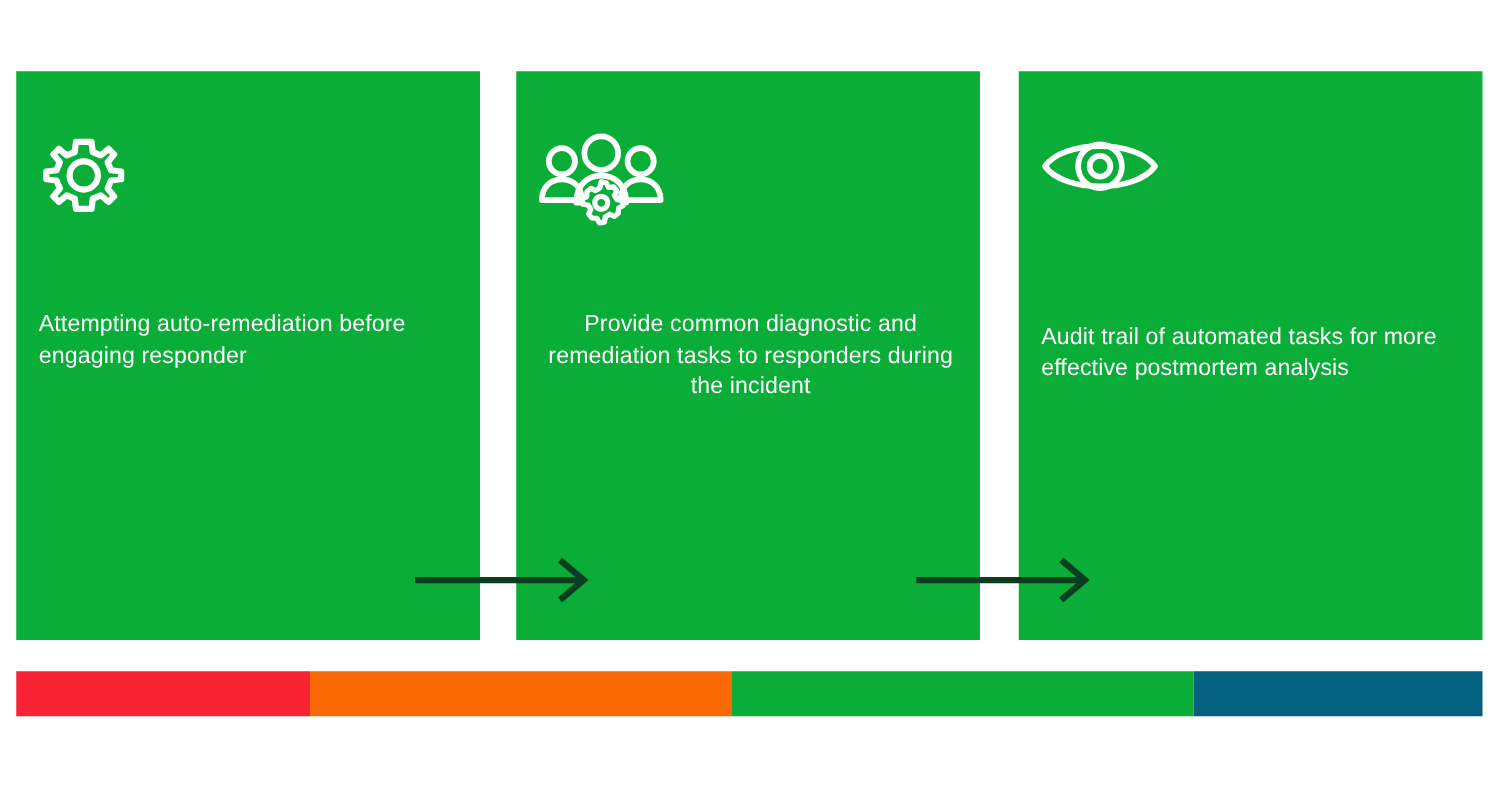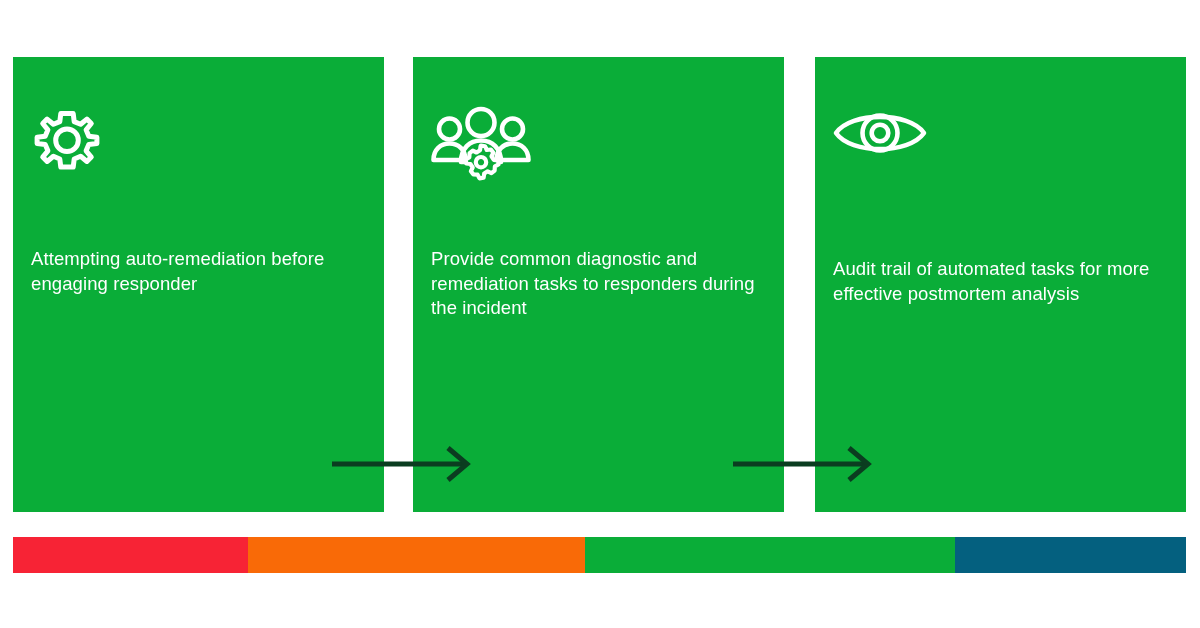--- a/index.html
+++ b/index.html
@@ -115,21 +115,21 @@
                    L16.9 24.8 L11.7 18.5
                    L16.1 14.1 L22.4 19.3
                    L28.8 16.6 L29.8 8.5 Z"></path>
           <circle cx="36" cy="35.3" r="11.3"></circle>
         </g>
       </svg>
     </span>
     <div class="card-text" style="color: rgb(255, 255, 255);">Attempting auto-remediation before engaging responder</div>
   </div>
 
-  <div class="card card-2" style="background: rgb(10, 173, 56);">
+  <div class="card card-2" style="background: rgb(10, 173, 56); text-align: center;">
     <span class="card-icon">
       <svg width="100" height="78" viewBox="0 0 100 78" aria-hidden="true">
         <g fill="none" stroke="#ffffff" stroke-width="4.6" stroke-linejoin="round" stroke-linecap="round">
 
           <circle cx="18.5" cy="24" r="10.5"></circle>
           <path d="M2.5 55 C2.5 44.5 9.6 38.5 18.5 38.5 C27.4 38.5 34.5 44.5 34.5 55 Z"></path>
 
           <circle cx="81.5" cy="24" r="10.5"></circle>
           <path d="M65.5 55 C65.5 44.5 72.6 38.5 81.5 38.5 C90.4 38.5 97.5 44.5 97.5 55 Z"></path>
 

